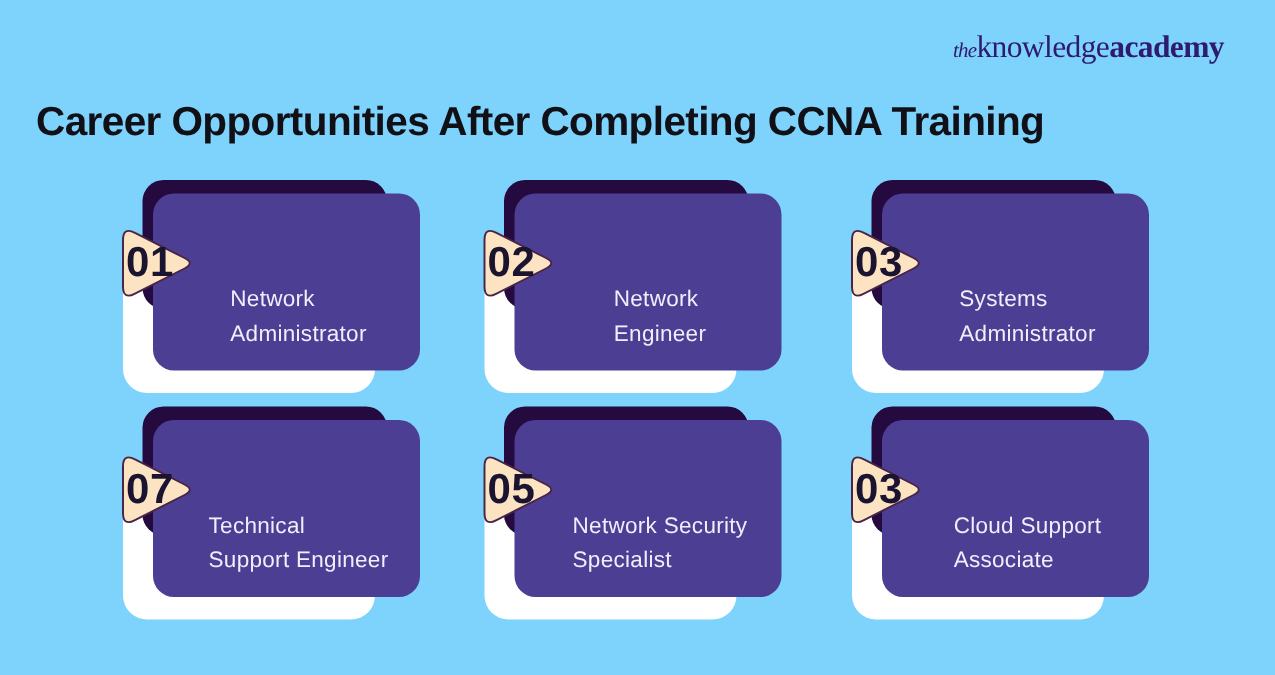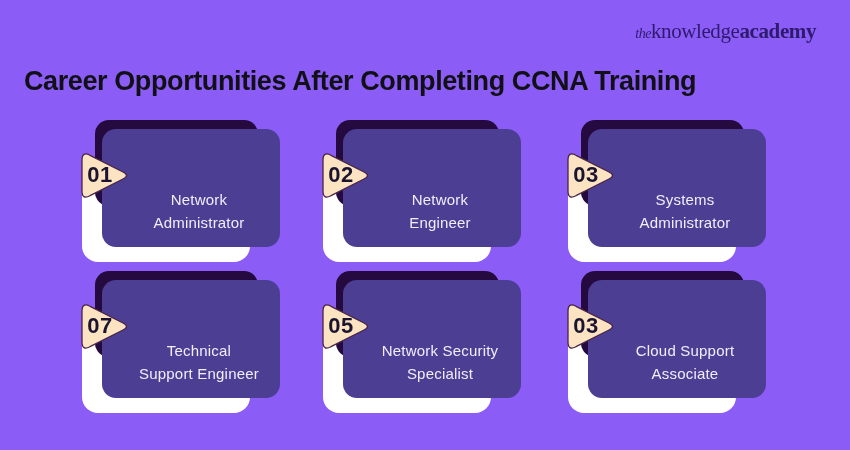--- a/index.html
+++ b/index.html
@@ -3,21 +3,21 @@
 <meta charset="utf-8">
 <style>
   html,body{margin:0;padding:0;}
   body{
     font-family:"Liberation Sans","DejaVu Sans",sans-serif;
     background:#e9e9ec;
   }
   .stage{
     position:relative;
     width:850px;height:450px;
-    background:#8b5cf6;
+    background:#7dd3fc;
     overflow:hidden;
   }
 
   
   .logo{
     position:absolute;top:19px;right:34px;
     font-family:"Liberation Serif","DejaVu Serif",serif;
     color:#2e1a6e;font-size:21px;line-height:24px;
     white-space:nowrap;
   }
@@ -49,35 +49,35 @@
     position:absolute;left:18px;top:0;width:163px;height:86px;
     background:#240a3e;border-radius:14px;
   }
   .layer-main{
     position:absolute;left:25px;top:9px;width:178px;height:118px;
     background:#4c3f93;border-radius:14px;
     display:flex;align-items:center;justify-content:center;
   }
   .card-label{
     padding-left:16px;
-    text-align:center;
+    text-align:left;
     color:#f2edfb;
     font-size:15px;line-height:1.55;
     letter-spacing:0.2px;
     white-space:pre-line;
     margin-top:46px;
   }
 
   
   .badge{position:absolute;left:0;top:26px;width:56px;height:60px;}
   .badge svg{position:absolute;left:0;top:0;}
   .badge-number{
     position:absolute;left:6px;top:0;width:34px;height:58px;
     display:flex;align-items:center;justify-content:center;
-    font-size:22px;font-weight:700;color:#1a1430;
+    font-size:28px;font-weight:700;color:#1a1430;
     letter-spacing:0.5px;
     text-align:center;
   }
 </style>
 </head>
 <body>
 
 <div class="stage">
 
   <div class="logo">

